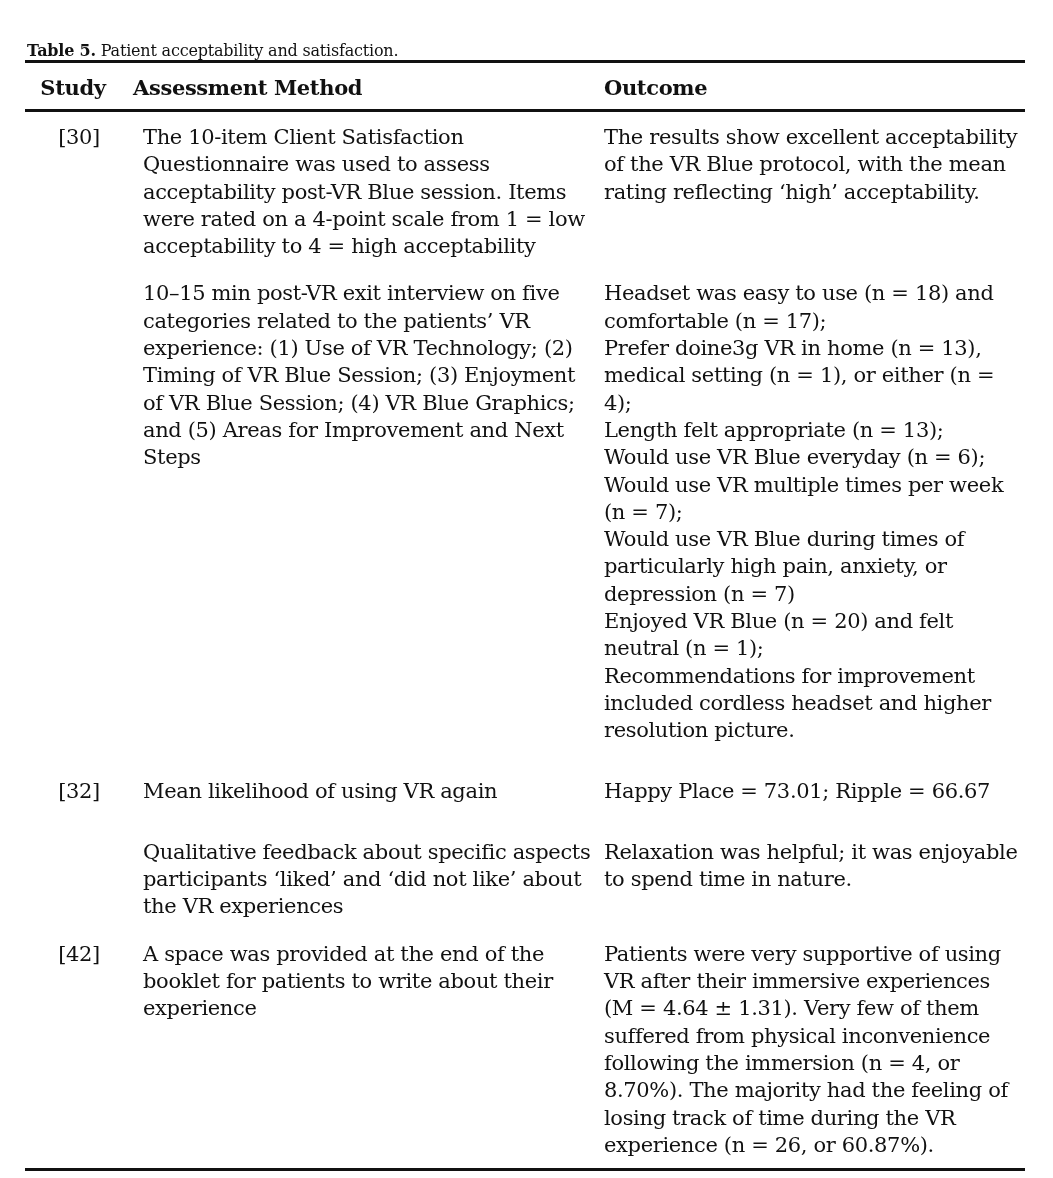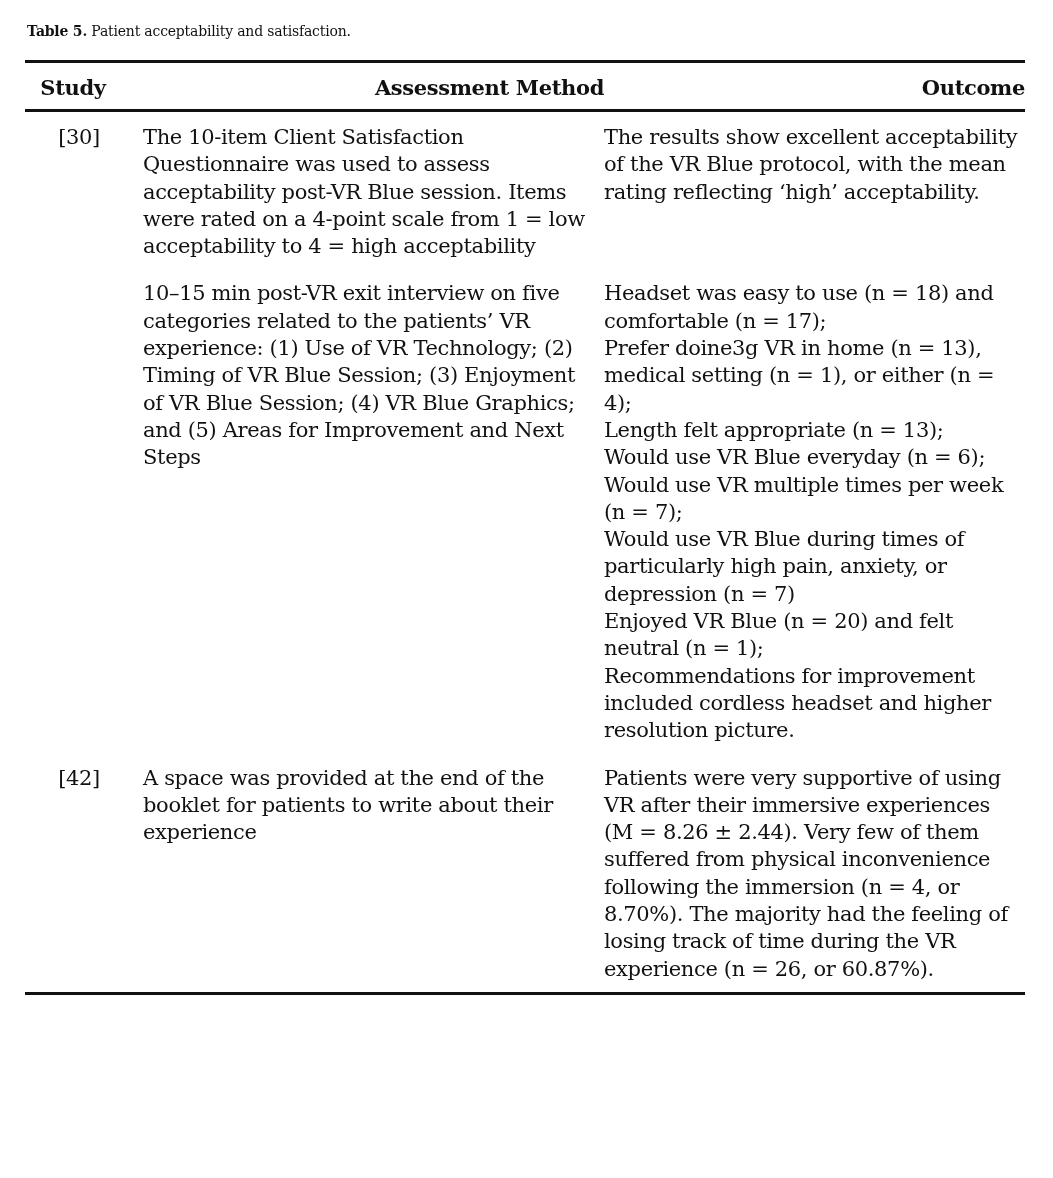--- a/index.html
+++ b/index.html
@@ -11,22 +11,22 @@
       width: 1053px;
       height: 1178px;
       position: relative;
       font-family: "DejaVu Serif", "Liberation Serif", serif;
       color: #111111;
       overflow: hidden;
     }
     .caption {
       position: absolute;
       left: 27px;
-      top: 23px;
-      font-size: 14px;
+      top: 41px;
+      font-size: 16px;
       letter-spacing: -0.2px;
       white-space: nowrap;
       text-align: center;
     }
     .caption .label {
       font-weight: bold;
     }
     .table-wrap {
       position: absolute;
       left: 25px;
@@ -42,21 +42,21 @@
       letter-spacing: -0.35px;
     }
     col.c-study { width: 108px; }
     col.c-method { width: 471px; }
     col.c-outcome { width: 421px; }
     thead th {
       border-top: 3px solid #111;
       border-bottom: 3px solid #111;
       font-weight: bold;
       padding: 11px 0 8px 0;
-      text-align: right;
+      text-align: left;
       line-height: 27px;
     }
     thead th.h-study { text-align: center; padding-right: 12px; }
     thead th.h-method { padding-left: 0; }
     tbody td {
       vertical-align: top;
       padding: 0;
     }
     td.study {
       text-align: center;
@@ -108,20 +108,30 @@
           <span class="outcome-line">Headset was easy to use (n = 18) and comfortable (n = 17);</span>
           <span class="outcome-line">Prefer doine3g VR in home (n = 13), medical setting (n = 1), or either (n = 4);</span>
           <span class="outcome-line">Length felt appropriate (n = 13);</span>
           <span class="outcome-line">Would use VR Blue everyday (n = 6);</span>
           <span class="outcome-line">Would use VR multiple times per week (n = 7);</span>
           <span class="outcome-line">Would use VR Blue during times of particularly high pain, anxiety, or depression (n = 7)</span>
           <span class="outcome-line">Enjoyed VR Blue (n = 20) and felt neutral (n = 1);</span>
           <span class="outcome-line">Recommendations for improvement included cordless headset and higher resolution picture.</span>
         </td>
       </tr>
+      <tr class="r3">
+        <td class="study">[32]</td>
+        <td class="method">Mean likelihood of using VR again</td>
+        <td class="outcome">Happy Place = 73.01; Ripple = 66.67</td>
+      </tr>
+      <tr class="r4">
+        <td class="study"></td>
+        <td class="method">Qualitative feedback about specific aspects participants ‘liked’ and ‘did not like’ about the VR experiences</td>
+        <td class="outcome">Relaxation was helpful; it was enjoyable to spend time in nature.</td>
+      </tr>
       <tr class="r5 last">
         <td class="study">[42]</td>
         <td class="method">A space was provided at the end of the booklet for patients to write about their experience</td>
-        <td class="outcome">Patients were very supportive of using VR after their immersive experiences (M = 8.26 ± 2.44). Very few of them suffered from physical inconvenience following the immersion (n = 4, or 8.70%). The majority had the feeling of losing track of time during the VR experience (n = 26, or 60.87%).</td>
+        <td class="outcome">Patients were very supportive of using VR after their immersive experiences (M = 4.64 ± 1.31). Very few of them suffered from physical inconvenience following the immersion (n = 4, or 8.70%). The majority had the feeling of losing track of time during the VR experience (n = 26, or 60.87%).</td>
       </tr>
     </tbody>
   </table>
 </div>
 
 </body></html>

